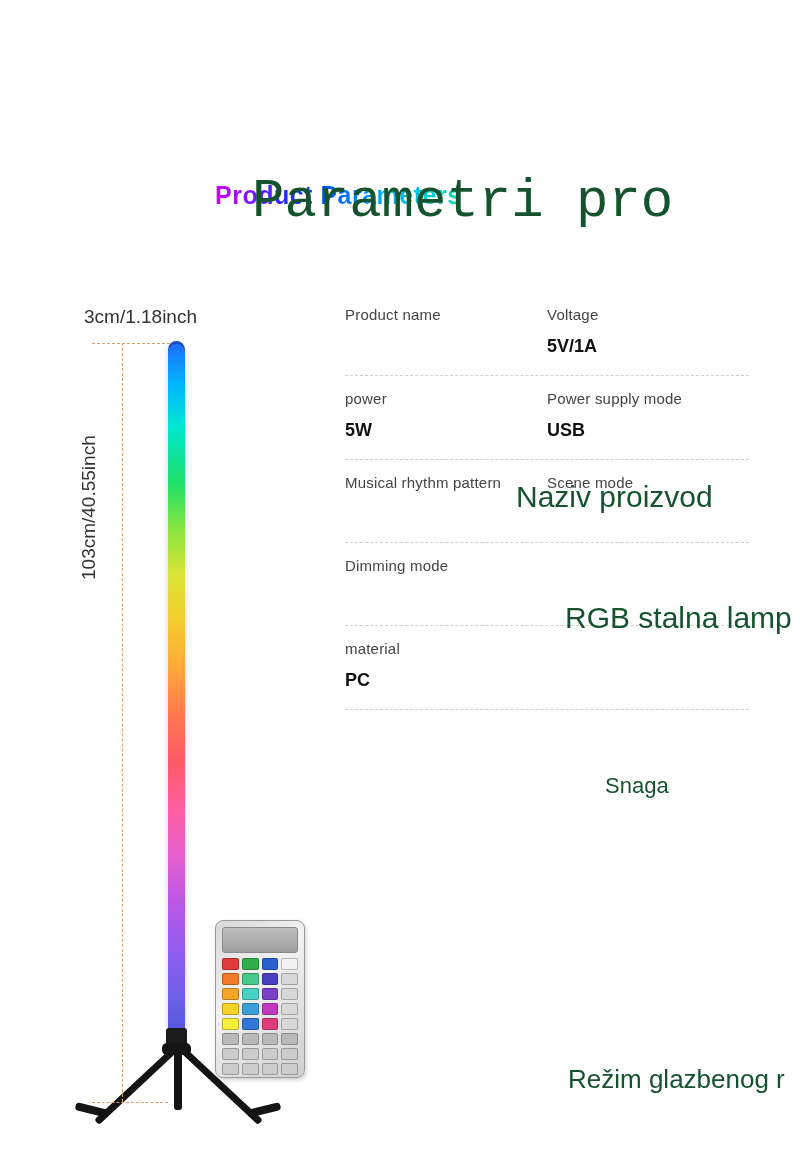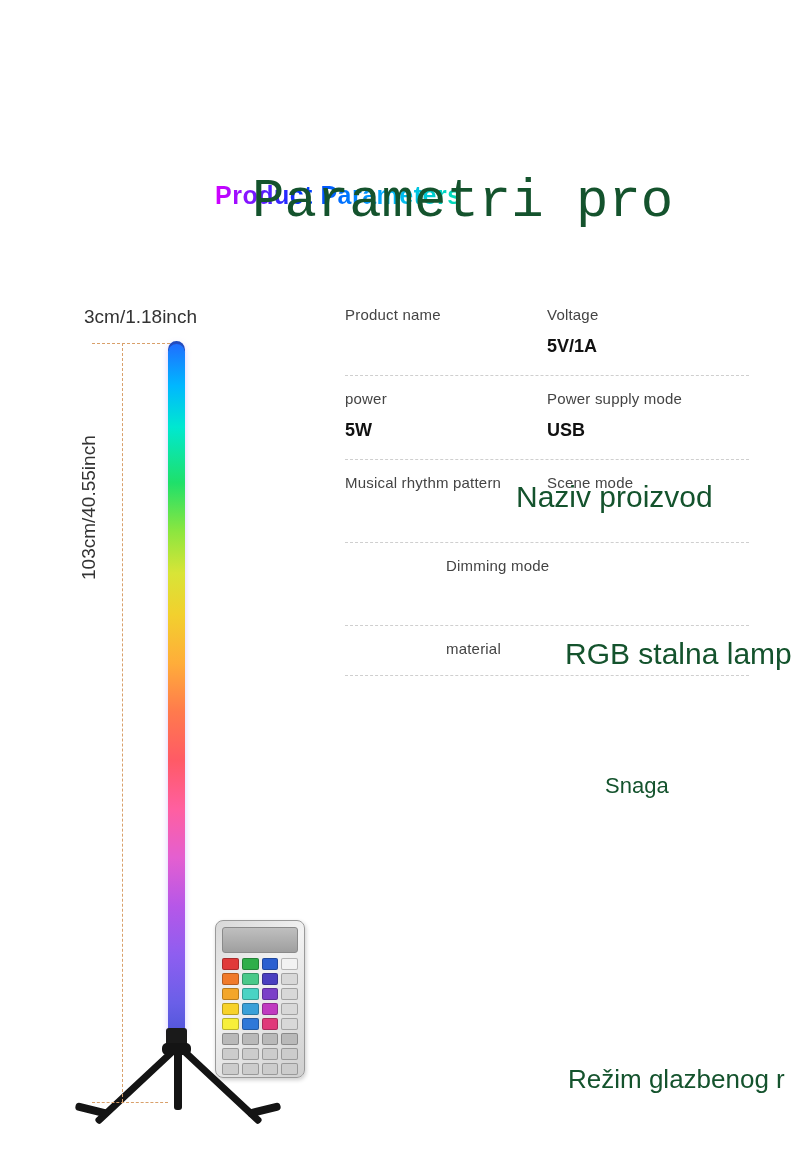--- a/index.html
+++ b/index.html
@@ -53,21 +53,21 @@
   }
 
   
   .ovl {
     position: absolute;
     color: #14532d;
     white-space: nowrap;
     font-family: "Liberation Sans", sans-serif;
   }
   .ovl-name     { left: 516px; top: 480px; font-size: 30px; }
-  .ovl-rgb      { left: 565px; top: 601px; font-size: 30px; margin-top: 36px; }
+  .ovl-rgb      { left: 565px; top: 601px; font-size: 30px; }
   .ovl-snaga    { left: 605px; top: 773px; font-size: 22px; }
   .ovl-rhythm   { left: 568px; top: 1064px; font-size: 26px; }
 
   
   .product-area {
     position: absolute;
     left: 0; top: 60px;
     width: 330px; height: 1060px;
   }
 
@@ -194,21 +194,20 @@
   .spec-table {
     position: absolute;
     left: 345px;
     top: 290px;
     width: 404px;
   }
   .spec-row {
     display: flex;
     border-bottom: 1px dashed #cfcfcf;
     padding: 14px 0 18px 0;
-    justify-content: center;
   }
   .spec-row:first-child { padding-top: 16px; }
   .spec-cell {
     width: 50%;
     box-sizing: border-box;
     padding-right: 10px;
   }
   .spec-label {
     font-size: 15px;
     color: #444;
@@ -337,20 +336,21 @@
     <div class="spec-row">
       <div class="spec-cell">
         <div class="spec-label">Dimming mode</div>
         <div class="spec-value empty"></div>
       </div>
     </div>
 
     <div class="spec-row">
       <div class="spec-cell">
         <div class="spec-label">material</div>
+        <div class="spec-value">PC</div>
       </div>
     </div>
 
   </div>
 
   <div class="ovl ovl-name">Naziv proizvod</div>
   <div class="ovl ovl-rgb">RGB stalna lamp</div>
   <div class="ovl ovl-snaga">Snaga</div>
   <div class="ovl ovl-rhythm">Režim glazbenog r</div>
 

